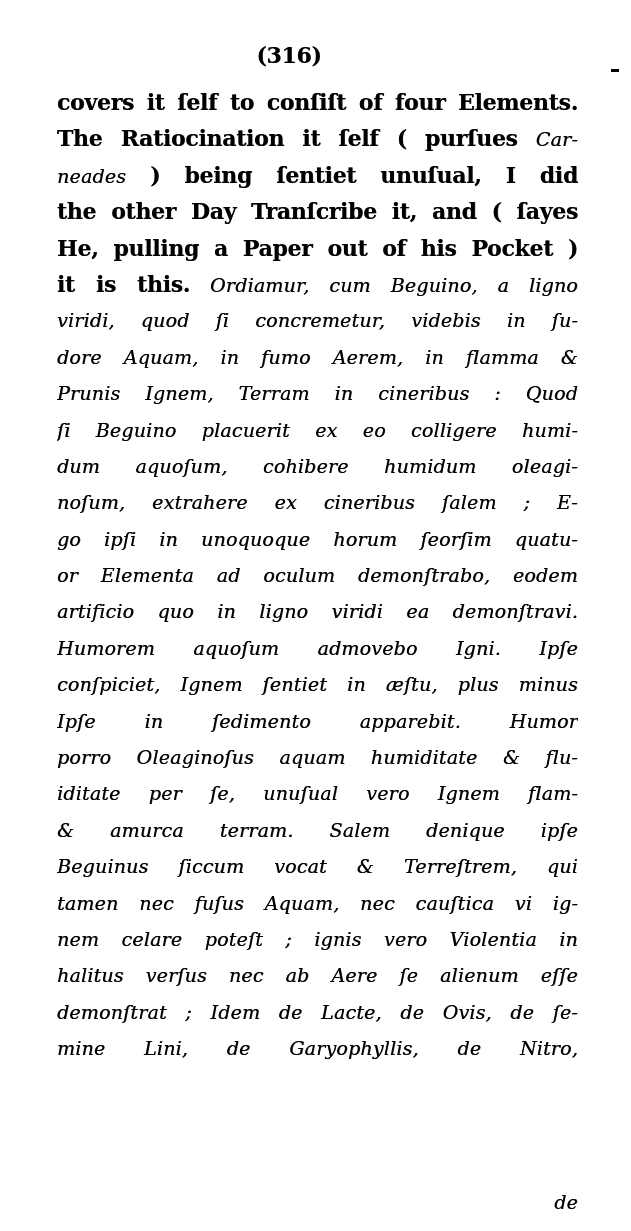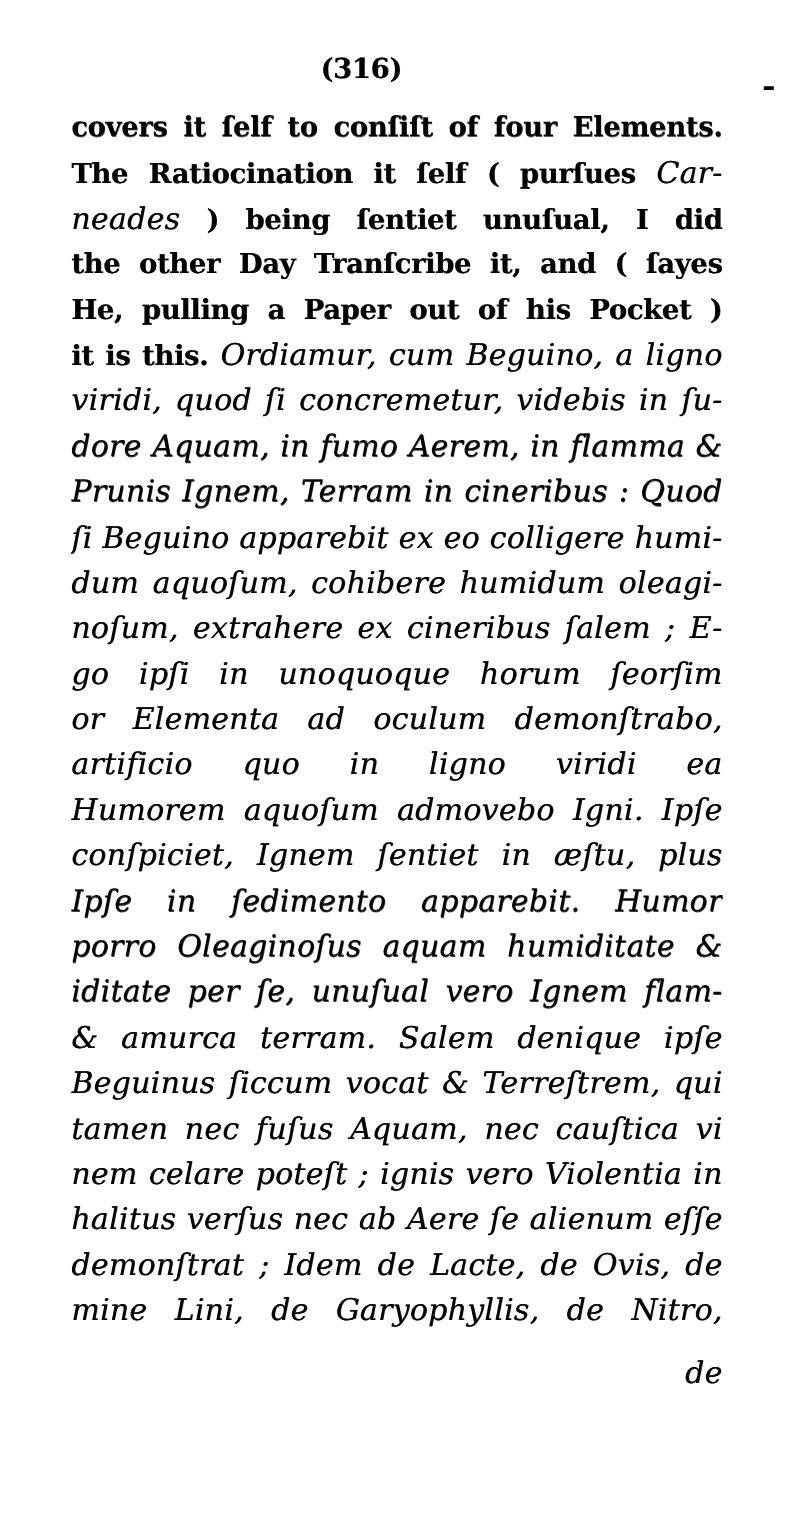--- a/index.html
+++ b/index.html
@@ -44,27 +44,27 @@
   .line { white-space: normal; }
   .ro {
     font-weight: 700;
     font-size: 22px;
     letter-spacing: -0.3px;
     text-shadow: 0.3px 0.3px 0 rgba(0,0,0,0.65);
   }
   .it {
     font-style: italic;
     font-weight: 400;
-    font-size: 24px;
+    font-size: 19px;
     letter-spacing: 0.2px;
     text-shadow: 0.4px 0.3px 0 rgba(0,0,0,0.75);
   }
   .catchword-row {
     position: absolute;
-    top: 1080px;
+    top: 1184px;
     left: 57px;
     width: 521px;
     text-align: right;
     line-height: 36px;
   }
   .artifact-dash {
     position: absolute;
     top: 69px;
     left: 611px;
     width: 8px;
@@ -81,21 +81,21 @@
   <div class="text-block">
       <div class="line"><span class="ro">covers it ſelf to conſiſt of four Elements.</span></div>
       <div class="line"><span class="ro">The Ratiocination it ſelf ( purſues </span><span class="it">Car-</span></div>
       <div class="line"><span class="it">neades</span><span class="ro"> ) being ſentiet unuſual, I did</span></div>
       <div class="line"><span class="ro">the other Day Tranſcribe it, and ( ſayes</span></div>
       <div class="line"><span class="ro">He, pulling a Paper out of his Pocket )</span></div>
       <div class="line"><span class="ro">it is this.</span><span class="it"> Ordiamur, cum Beguino, a ligno</span></div>
       <div class="line"><span class="it">viridi, quod ſi concremetur, videbis in ſu-</span></div>
       <div class="line"><span class="it">dore Aquam, in fumo Aerem, in flamma &amp;</span></div>
       <div class="line"><span class="it">Prunis Ignem, Terram in cineribus : Quod</span></div>
-      <div class="line"><span class="it">ſi Beguino apparebit ex eo colligere humi-</span></div>
+      <div class="line"><span class="it">ſi Beguino placuerit ex eo colligere humi-</span></div>
       <div class="line"><span class="it">dum aquoſum, cohibere humidum oleagi-</span></div>
       <div class="line"><span class="it">noſum, extrahere ex cineribus ſalem ; E-</span></div>
       <div class="line"><span class="it">go ipſi in unoquoque horum ſeorſim quatu-</span></div>
       <div class="line"><span class="it">or Elementa ad oculum demonſtrabo, eodem</span></div>
       <div class="line"><span class="it">artificio quo in ligno viridi ea demonſtravi.</span></div>
       <div class="line"><span class="it">Humorem aquoſum admovebo Igni.  Ipſe</span></div>
       <div class="line"><span class="it">conſpiciet, Ignem ſentiet in æſtu, plus minus</span></div>
       <div class="line"><span class="it">Ipſe in ſedimento apparebit.  Humor</span></div>
       <div class="line"><span class="it">porro Oleaginoſus aquam humiditate &amp; flu-</span></div>
       <div class="line"><span class="it">iditate per ſe, unuſual vero Ignem flam-</span></div>

